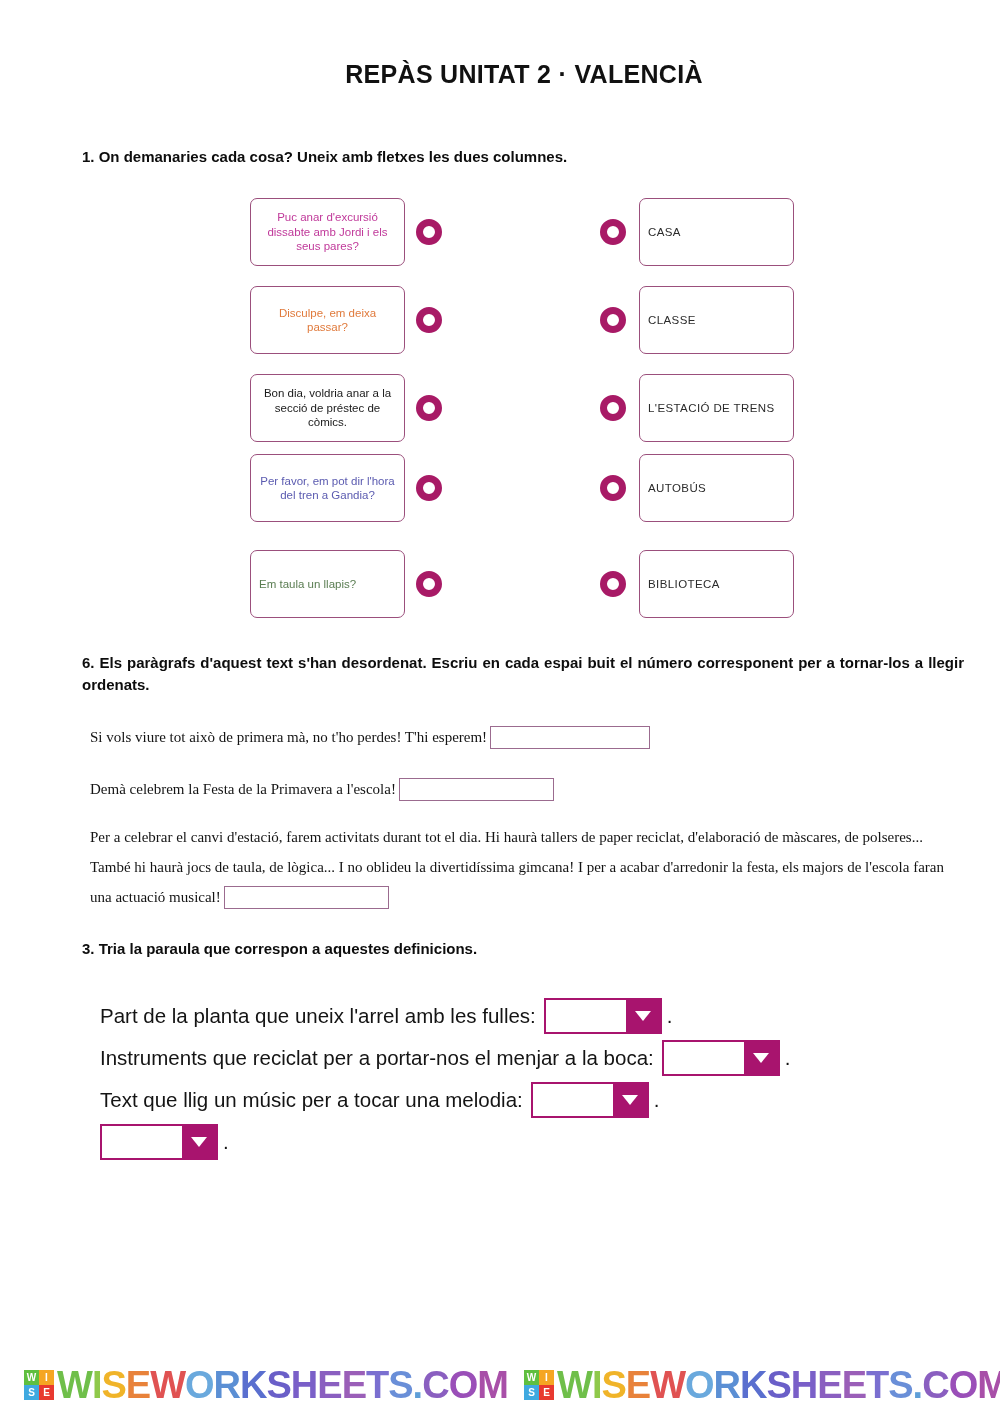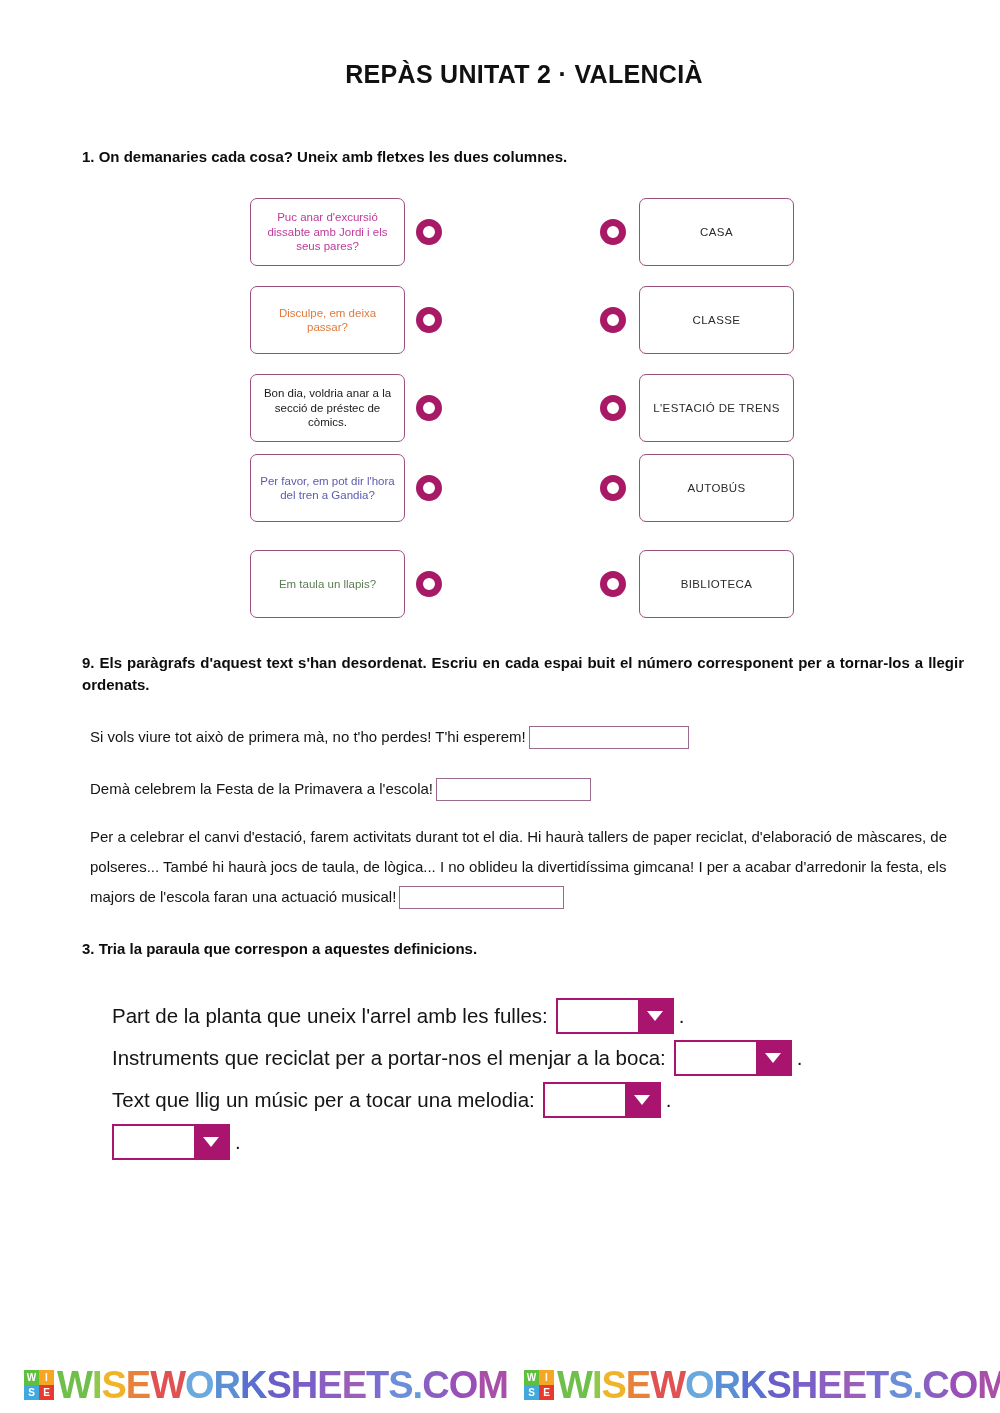--- a/index.html
+++ b/index.html
@@ -79,21 +79,20 @@
     height: 68px;
     display: flex;
     align-items: center;
   }
   .opt-box {
     border: 1.6px solid #9b4f7c;
     border-radius: 7px;
     background: #ffffff;
     display: flex;
     align-items: center;
-    justify-content: center;
     text-align: center;
     padding: 4px 8px;
     line-height: 1.25;
   }
   .left-box {
     position: absolute;
     left: 226px;
     width: 155px;
     height: 68px;
     font-size: 11.5px;
@@ -122,20 +121,21 @@
   .para-block {
     position: absolute;
     left: 0;
     top: 722px;
     width: 1000px;
   }
   .para {
     font-size: 15px;
     color: #141414;
     line-height: 2.0;
+    font-family: Liberation Serif, serif;
   }
   .p1 { position: absolute; left: 66px; top: 0px;  width: 880px; }
   .p2 { position: absolute; left: 66px; top: 52px; width: 880px; }
   .p3 { position: absolute; left: 66px; top: 100px; width: 868px; text-align: left; }
 
   .blank {
     display: inline-block;
     vertical-align: middle;
     border: 1.4px solid #9b6b8f;
     background: #ffffff;
@@ -150,21 +150,21 @@
 
   
   .def-block {
     position: absolute;
     left: 0;
     top: 998px;
     width: 1000px;
   }
   .def-row {
     position: absolute;
-    left: 88px;
+    left: 76px;
     display: flex;
     align-items: center;
     font-size: 20.5px;
     color: #141414;
     white-space: nowrap;
   }
   .def-row .def-text { margin-right: 8px; }
   .dropdown {
     display: inline-flex;
     align-items: stretch;
@@ -295,21 +295,21 @@
       </div>
       <div class="dot dot-left"></div>
       <div class="dot dot-right"></div>
       <div class="opt-box right-box">
         <span>BIBLIOTECA</span>
       </div>
     </div>
 
   </div>
 
-  <div class="q-heading q2-heading">9. Els paràgrafs d'aquest text s'han desordenat. Escriu en cada espai buit el número corresponent per a tornar-los a llegir ordenats.</div>
+  <div class="q-heading q2-heading">6. Els paràgrafs d'aquest text s'han desordenat. Escriu en cada espai buit el número corresponent per a tornar-los a llegir ordenats.</div>
 
   <div class="para-block">
     <div class="para p1">
       <span>Si vols viure tot això de primera mà, no t'ho perdes! T'hi esperem!</span><span class="blank blank-w160"></span>
     </div>
     <div class="para p2">
       <span>Demà celebrem la Festa de la Primavera a l'escola!</span><span class="blank blank-w155"></span>
     </div>
     <div class="para p3">
       <span>Per a celebrar el canvi d'estació, farem activitats durant tot el dia. Hi haurà tallers de paper reciclat, d'elaboració de màscares, de polseres... També hi haurà jocs de taula, de lògica... I no oblideu la divertidíssima gimcana! I per a acabar d'arredonir la festa, els majors de l'escola faran una actuació musical!</span><span class="blank blank-w165"></span>

